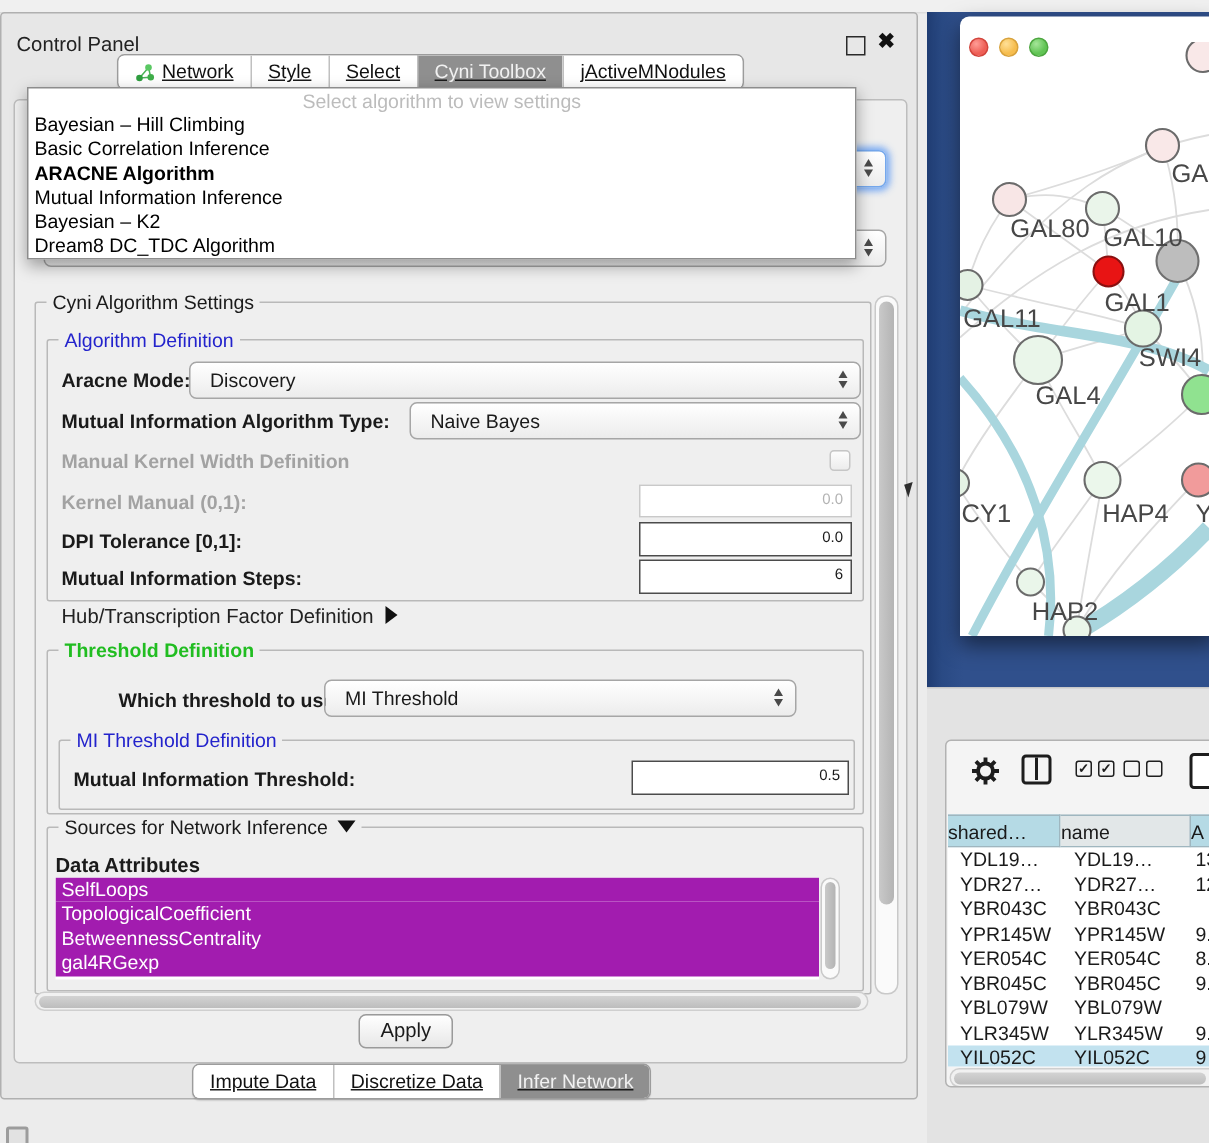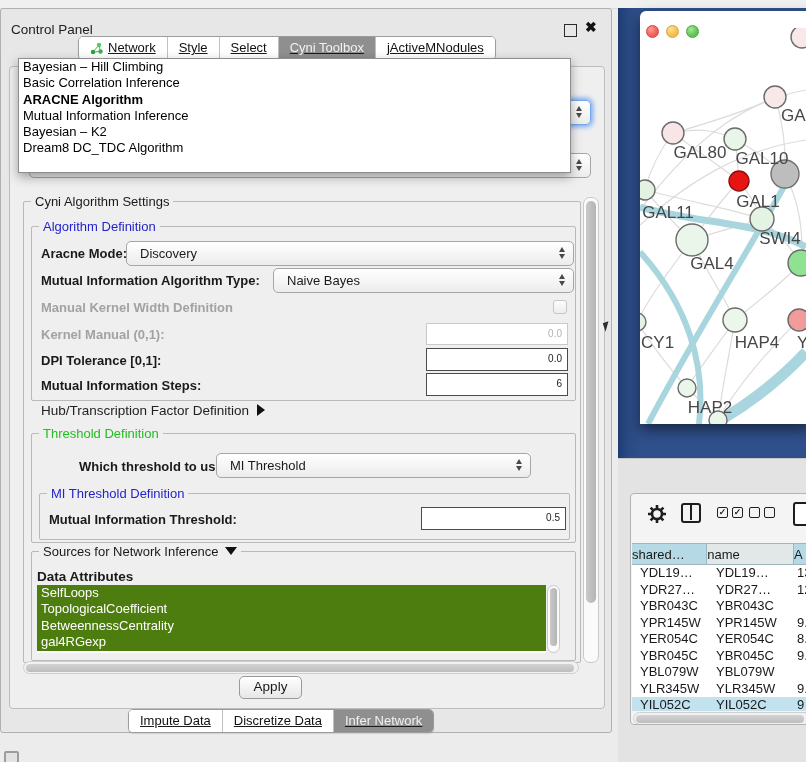--- a/index.html
+++ b/index.html
@@ -35,36 +35,36 @@
   .arr .dn{border-top:5px solid #4a4a4a;}
   
   #popup{left:17px;top:57px;width:553px;height:115px;background:#fff;border:1px solid #8d8d8d;
          box-shadow:0 4px 10px rgba(0,0,0,.35);z-index:40;box-sizing:border-box;}
   #popup .prompt{color:#bcbcbc;text-align:center;font-size:13px;padding-top:1px;height:15px;}
   .pitem{font-size:13px;line-height:16.3px;padding-left:4px;white-space:nowrap;color:#000;}
   .pitem.sel{font-weight:bold;}
   
   .group{position:absolute;border:1px solid #b9b9b9;border-radius:2px;}
   .glabel{position:absolute;top:-8px;left:7px;background:#efefef;padding:0 4px;font-size:13px;white-space:nowrap;}
-  .blue{color:#2323cc;} .green{color:#21bd21;}
+  .blue{color:#2323cc;} .green{color:#21bd21;font-weight:bold;}
   .lbl{position:absolute;font-size:13px;font-weight:bold;white-space:nowrap;}
   .lbl.grayed{color:#a2a2a2;}
   .field{position:absolute;background:#fff;border:1px solid #c9c9c9;box-sizing:border-box;
          font-size:10px;text-align:right;padding:0 5px;line-height:20px;}
   .field.active{border:1.6px solid #4b4b4b;line-height:19px;}
   .field.disabled{color:#b3b3b3;}
   .cbox{position:absolute;width:14px;height:14px;border:1.5px solid #c6c6c6;border-radius:3px;
         background:linear-gradient(#fdfdfd,#ececec);box-sizing:border-box;}
   .tri-right{display:inline-block;width:0;height:0;border-top:6px solid transparent;
              border-bottom:6px solid transparent;border-left:8px solid #111;margin-left:8px;vertical-align:-1px;}
   .tri-down{display:inline-block;width:0;height:0;border-left:6px solid transparent;
             border-right:6px solid transparent;border-top:8px solid #111;margin-left:6px;vertical-align:1px;}
   
   #attrlist{left:36px;top:584px;width:509px;height:68px;background:#fff;overflow:hidden;}
-  .attritem{height:16.4px;line-height:16.4px;font-size:13px;color:#fff;background:#4d7c0f;padding-left:4px;}
+  .attritem{height:16.4px;line-height:16.4px;font-size:13px;color:#fff;background:#a21caf;padding-left:4px;}
   
   .vtrack{position:absolute;background:#fafafa;border:1px solid #c9c9c9;border-radius:7px;box-sizing:border-box;}
   .vthumb{position:absolute;background:linear-gradient(90deg,#c9c9c9,#b4b4b4);border-radius:6px;}
   .htrack{position:absolute;background:#f1f1f1;border:1px solid #cfcfcf;border-radius:7px;box-sizing:border-box;}
   .hthumb{position:absolute;background:linear-gradient(#d3d3d3,#bdbdbd);border-radius:5px;}
   
   #applybtn{left:238px;top:675px;width:61px;height:21px;background:linear-gradient(#ffffff,#e7e7e7);
             border:1px solid #9a9a9a;border-radius:5px;font-size:13.5px;text-align:center;line-height:20px;}
   
   #desktop{left:618px;top:8px;width:188px;height:450px;
@@ -141,20 +141,21 @@
     </div>
     <div class="combo disabled abs" style="left:28px;top:144px;width:562px;">
       <span>gal-filtered sif default node</span>
       <span class="arr">
           <i class="up"></i>
           <i class="dn"></i>
         </span>
     </div>
 
     <div class="abs" id="popup" style="top:49px;">
+      <div class="prompt">Select algorithm to view settings</div>
       <div id="popup-items">
           <div class="pitem">Bayesian – Hill Climbing</div>
           <div class="pitem">Basic Correlation Inference</div>
           <div class="pitem sel">ARACNE Algorithm</div>
           <div class="pitem">Mutual Information Inference</div>
           <div class="pitem">Bayesian – K2</div>
           <div class="pitem">Dream8 DC_TDC Algorithm</div>
         </div>
     </div>
 

